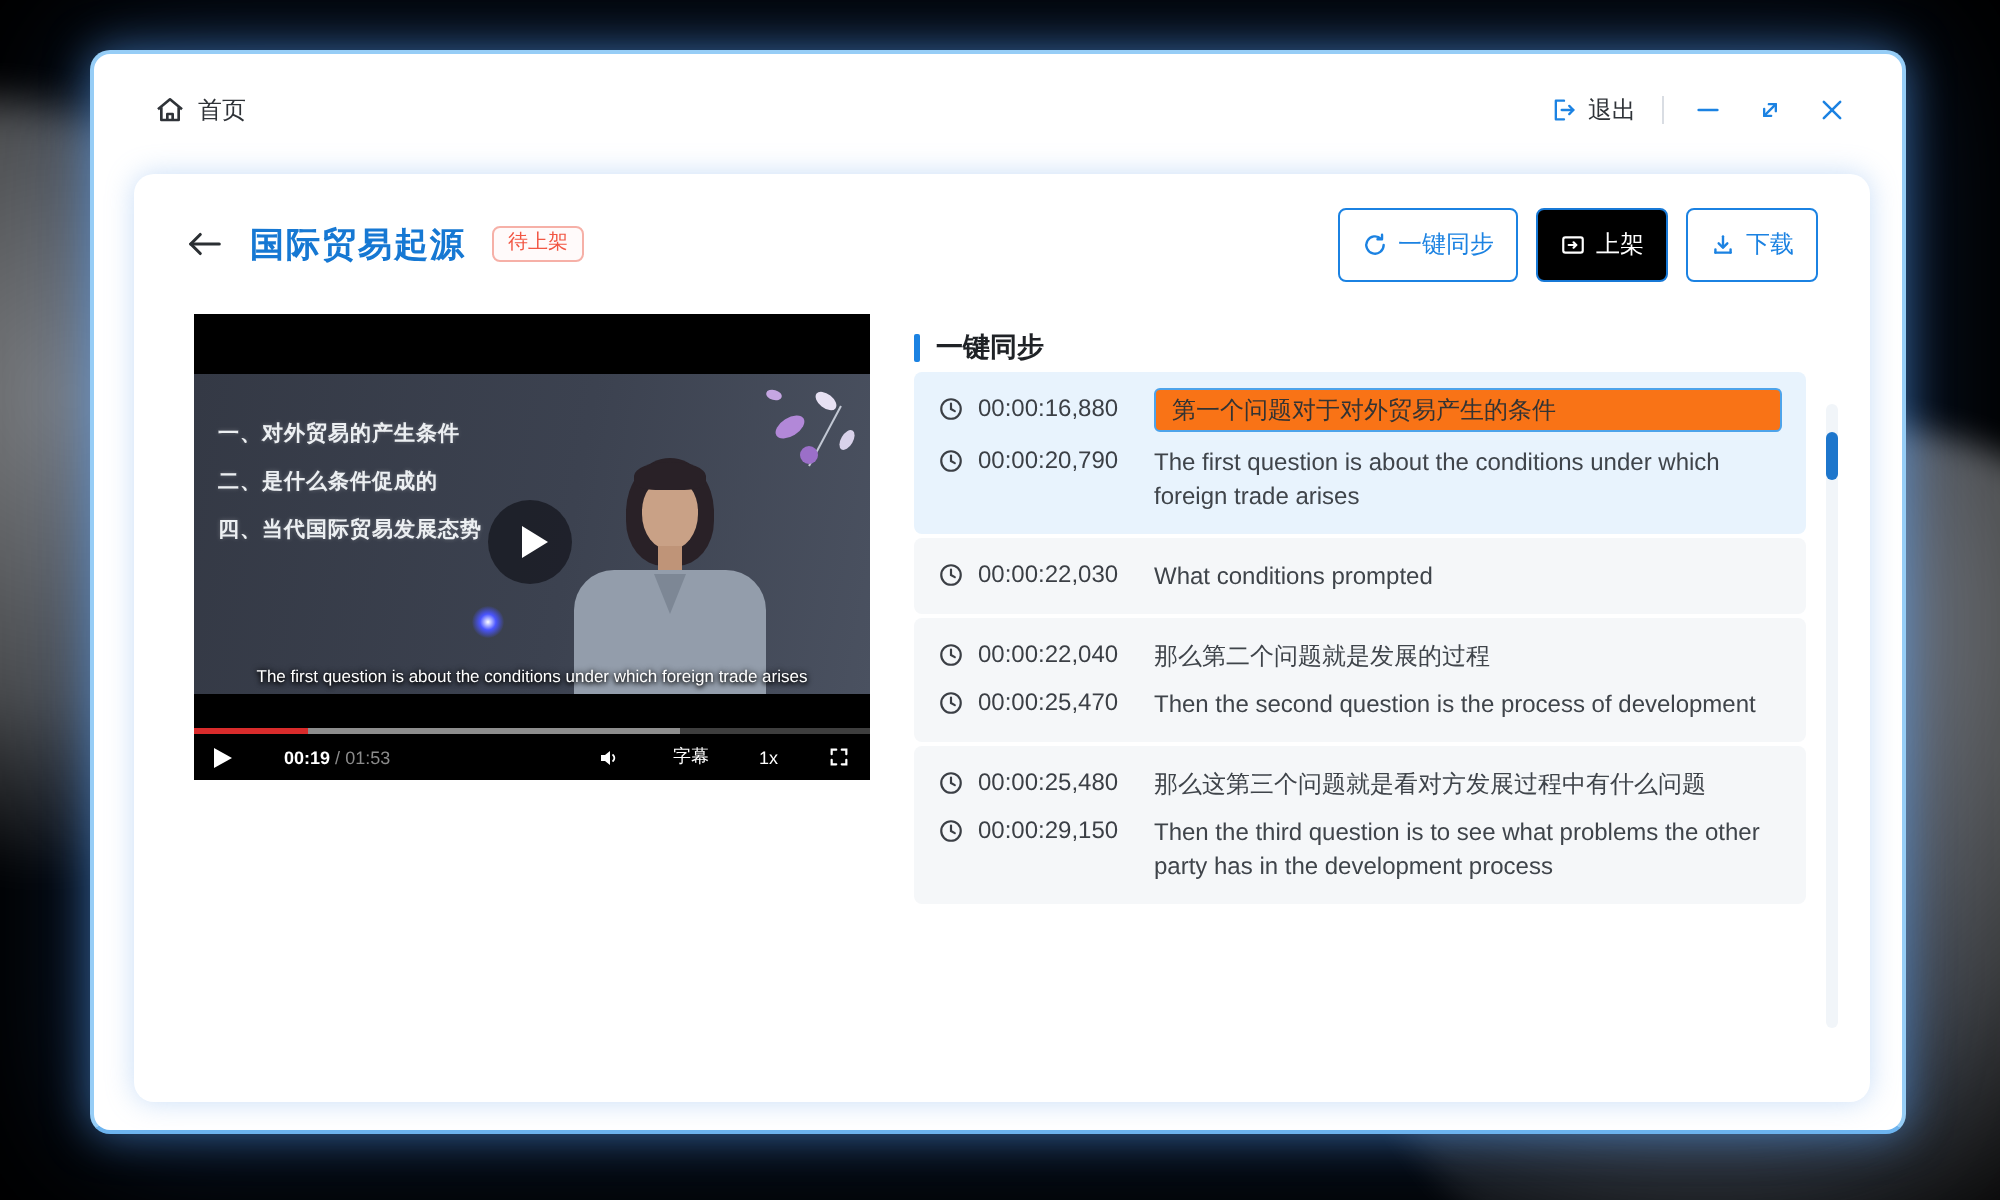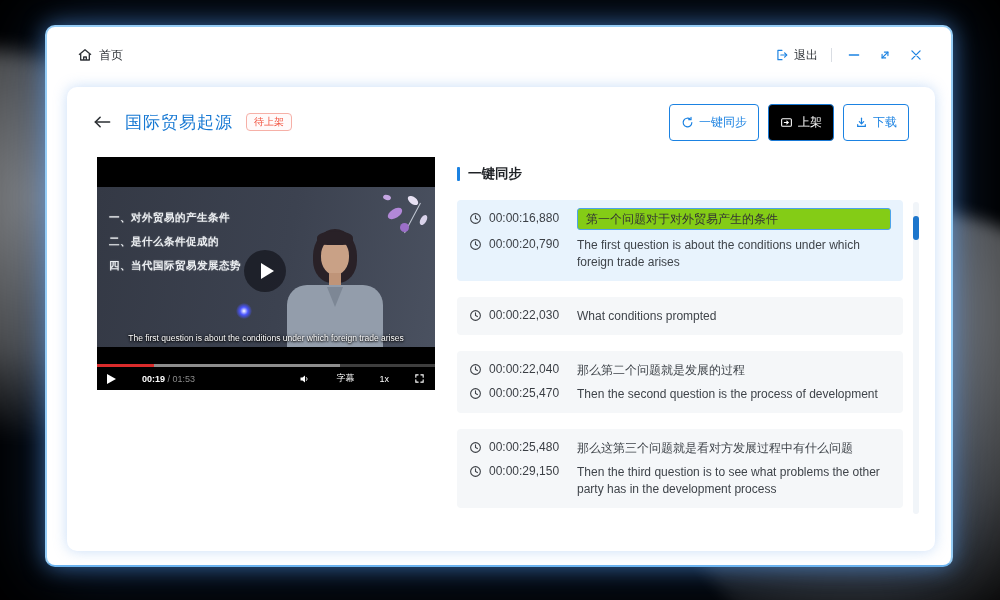--- a/index.html
+++ b/index.html
@@ -31,21 +31,21 @@
   .tb-divider{width:1px;height:14px;background:#d9dde3}
   .win-ctrl{display:flex;align-items:center;justify-content:center;width:18px;height:18px;cursor:pointer;color:#1b82e2}
 
   
   .card{position:absolute;left:20px;top:60px;width:868px;height:464px;background:#fff;
     border-radius:10px;box-shadow:0 0 14px rgba(125,175,235,.42)}
   .card-header{display:flex;align-items:center;justify-content:space-between;
     height:62px;padding:8px 26px 0 26px;box-sizing:border-box}
   .header-left{display:flex;align-items:center;gap:13px}
   .back-btn{display:flex;align-items:center;cursor:pointer;color:#2b2f33}
-  .page-title{font-size:17px;font-weight:normal;color:#1678d3;letter-spacing:1px}
+  .page-title{font-size:17px;font-weight:bold;color:#1678d3;letter-spacing:1px}
   .status-badge{font-size:10px;color:#f25643;border:1px solid #f6b0a7;background:#fffafa;
     border-radius:4px;padding:3px 7px;line-height:1}
   .header-right{display:flex;align-items:center;gap:9px}
   .btn{display:inline-flex;align-items:center;gap:5px;height:37px;padding:0 11px;
     border:1px solid #1b82e2;border-radius:4px;background:#fff;color:#1b82e2;
     font-size:12px;cursor:pointer;box-sizing:border-box;line-height:1}
   .btn.primary{background:#000000;border-color:#1879d6;color:#fff}
 
   .card-body{position:absolute;top:70px;left:30px;right:16px;bottom:0;display:flex}
 
@@ -97,31 +97,31 @@
     border-bottom:5.5px solid transparent;cursor:pointer}
   .vtime{font-size:9px;color:#fff;margin-left:26px;font-weight:bold}
   .vtime .dim{color:#8b8b8b;font-weight:normal}
   .vright{margin-left:auto;display:flex;align-items:center;gap:25px;font-size:9px;color:#fff}
   .vright span{cursor:pointer}
 
   
   .subtitle-panel{flex:1;margin-left:22px;position:relative;padding-top:8px}
   .panel-title{display:flex;align-items:center;gap:8px;font-size:13.5px;font-weight:bold;color:#1f2226}
   .title-accent{width:3px;height:14px;background:#1b82e2;border-radius:1px}
-  .entries{margin-top:17px;display:flex;flex-direction:column;gap:16px;width:446px}
+  .entries{margin-top:3px;display:flex;flex-direction:column;gap:2px;width:446px}
   .entry{background:#f5f7f9;border-radius:4px;padding:9px 12px 10px;display:flex;
     flex-direction:column;gap:5px;cursor:pointer}
   .entry.selected{background:#e8f3fd}
   .erow{display:flex;gap:12px;align-items:flex-start}
   .etime{display:flex;align-items:center;gap:7px;width:96px;flex-shrink:0;
     font-size:12px;color:#3b3f45;padding-top:2px;white-space:nowrap}
   .etime svg{flex-shrink:0}
   .etext{font-size:12px;color:#3f444a;line-height:17px;flex:1;padding-top:2px}
   .zh-input{flex:1;height:22px;border:1px solid #4da3ea;border-radius:3px;font-size:12px;
-    color:#333;padding:0 8px;background:#84cc16;outline:none;margin-top:-1px;
+    color:#333;padding:0 8px;background:#f97316;outline:none;margin-top:-1px;
     font-family:Liberation Serif, serif;box-sizing:border-box}
   .scrollbar{position:absolute;right:0;top:45px;width:6px;height:312px;background:#f1f5f9;border-radius:3px}
   .scroll-thumb{position:absolute;left:0;top:14px;width:6px;height:24px;background:#1d76cc;
     border-radius:3px;cursor:pointer}
 </style>
 </head>
 <body>
 
 <div class="bokeh left"></div>
 <div class="bokeh right"></div>

